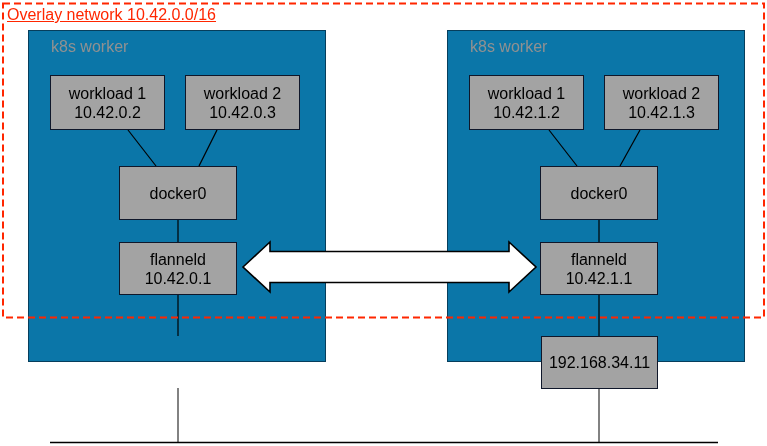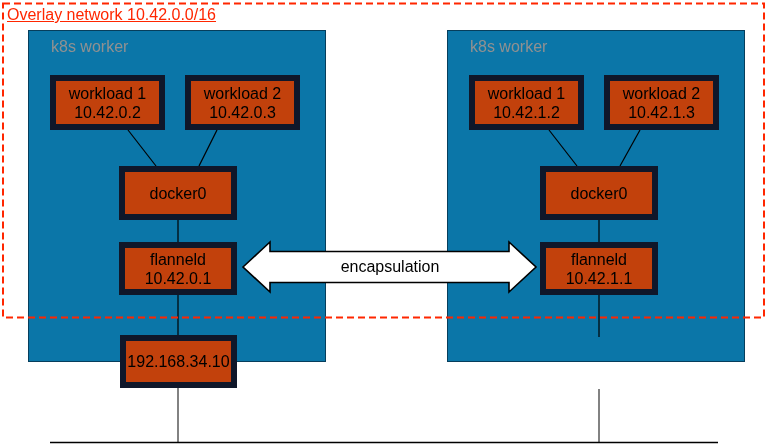--- a/index.html
+++ b/index.html
@@ -13,21 +13,21 @@
   .worker{
     position:absolute;width:298px;height:332px;top:30px;
     background:#0b76a8;border:1px solid #063e5c;box-sizing:border-box;z-index:0;
   }
   .worker-label{
     color:#919191;font-size:16px;line-height:16px;padding:8px 0 0 11px;
     white-space:nowrap;
     margin-left:11px;
   }
   .node{
-    position:absolute;background:#c2410c;border:6px solid #0f172a;box-sizing:border-box;
+    position:absolute;background:#a3a3a3;border:1px solid #0f172a;box-sizing:border-box;
     display:flex;flex-direction:column;align-items:center;justify-content:center;
     text-align:center;font-size:16px;line-height:19px;z-index:3;white-space:nowrap;
   }
   .overlay-title{
     position:absolute;left:7px;top:6px;color:#ff2600;font-size:16px;line-height:18px;
     z-index:6;white-space:nowrap;text-decoration:underline;
   }
   .encap-label{
     position:absolute;left:390px;top:267px;transform:translate(-50%,-50%);
     font-size:16px;z-index:5;white-space:nowrap;
@@ -70,41 +70,40 @@
     <span>workload 2</span>
     <span>10.42.0.3</span>
   </div>
   <div class="node" style="left:119px;top:166px;width:118px;height:54px;">
     <span>docker0</span>
   </div>
   <div class="node" style="left:119px;top:242px;width:118px;height:53px;">
     <span>flanneld</span>
     <span>10.42.0.1</span>
   </div>
-  <div class="node" style="left:120px;top:335px;width:117px;height:53px;">
-    <span>192.168.34.10</span>
-  </div>
 
   <div class="node" style="left:469px;top:75px;width:115px;height:55px;">
     <span>workload 1</span>
     <span>10.42.1.2</span>
   </div>
   <div class="node" style="left:604px;top:75px;width:115px;height:55px;">
     <span>workload 2</span>
     <span>10.42.1.3</span>
   </div>
   <div class="node" style="left:540px;top:166px;width:118px;height:54px;">
     <span>docker0</span>
   </div>
   <div class="node" style="left:540px;top:242px;width:118px;height:53px;">
     <span>flanneld</span>
     <span>10.42.1.1</span>
   </div>
+  <div class="node" style="left:541px;top:336px;width:117px;height:53px;">
+    <span>192.168.34.11</span>
+  </div>
 
   <svg class="layer overlay-layer" viewBox="0 0 767 446">
     <rect x="3" y="3.5" width="761" height="314" fill="none" stroke="#ff2600" stroke-width="2" stroke-dasharray="7 4"></rect>
     <polygon points="243,267 270,242 270,251.5 509,251.5 509,242 536,267 509,292 509,282.5 270,282.5 270,292" fill="#ffffff" stroke="#000000" stroke-width="1.6" stroke-linejoin="miter"></polygon>
   </svg>
 
   <div class="overlay-title">Overlay network 10.42.0.0/16</div>
-  <div class="encap-label">encapsulation</div>
 
 </div>
 
 </body></html>

